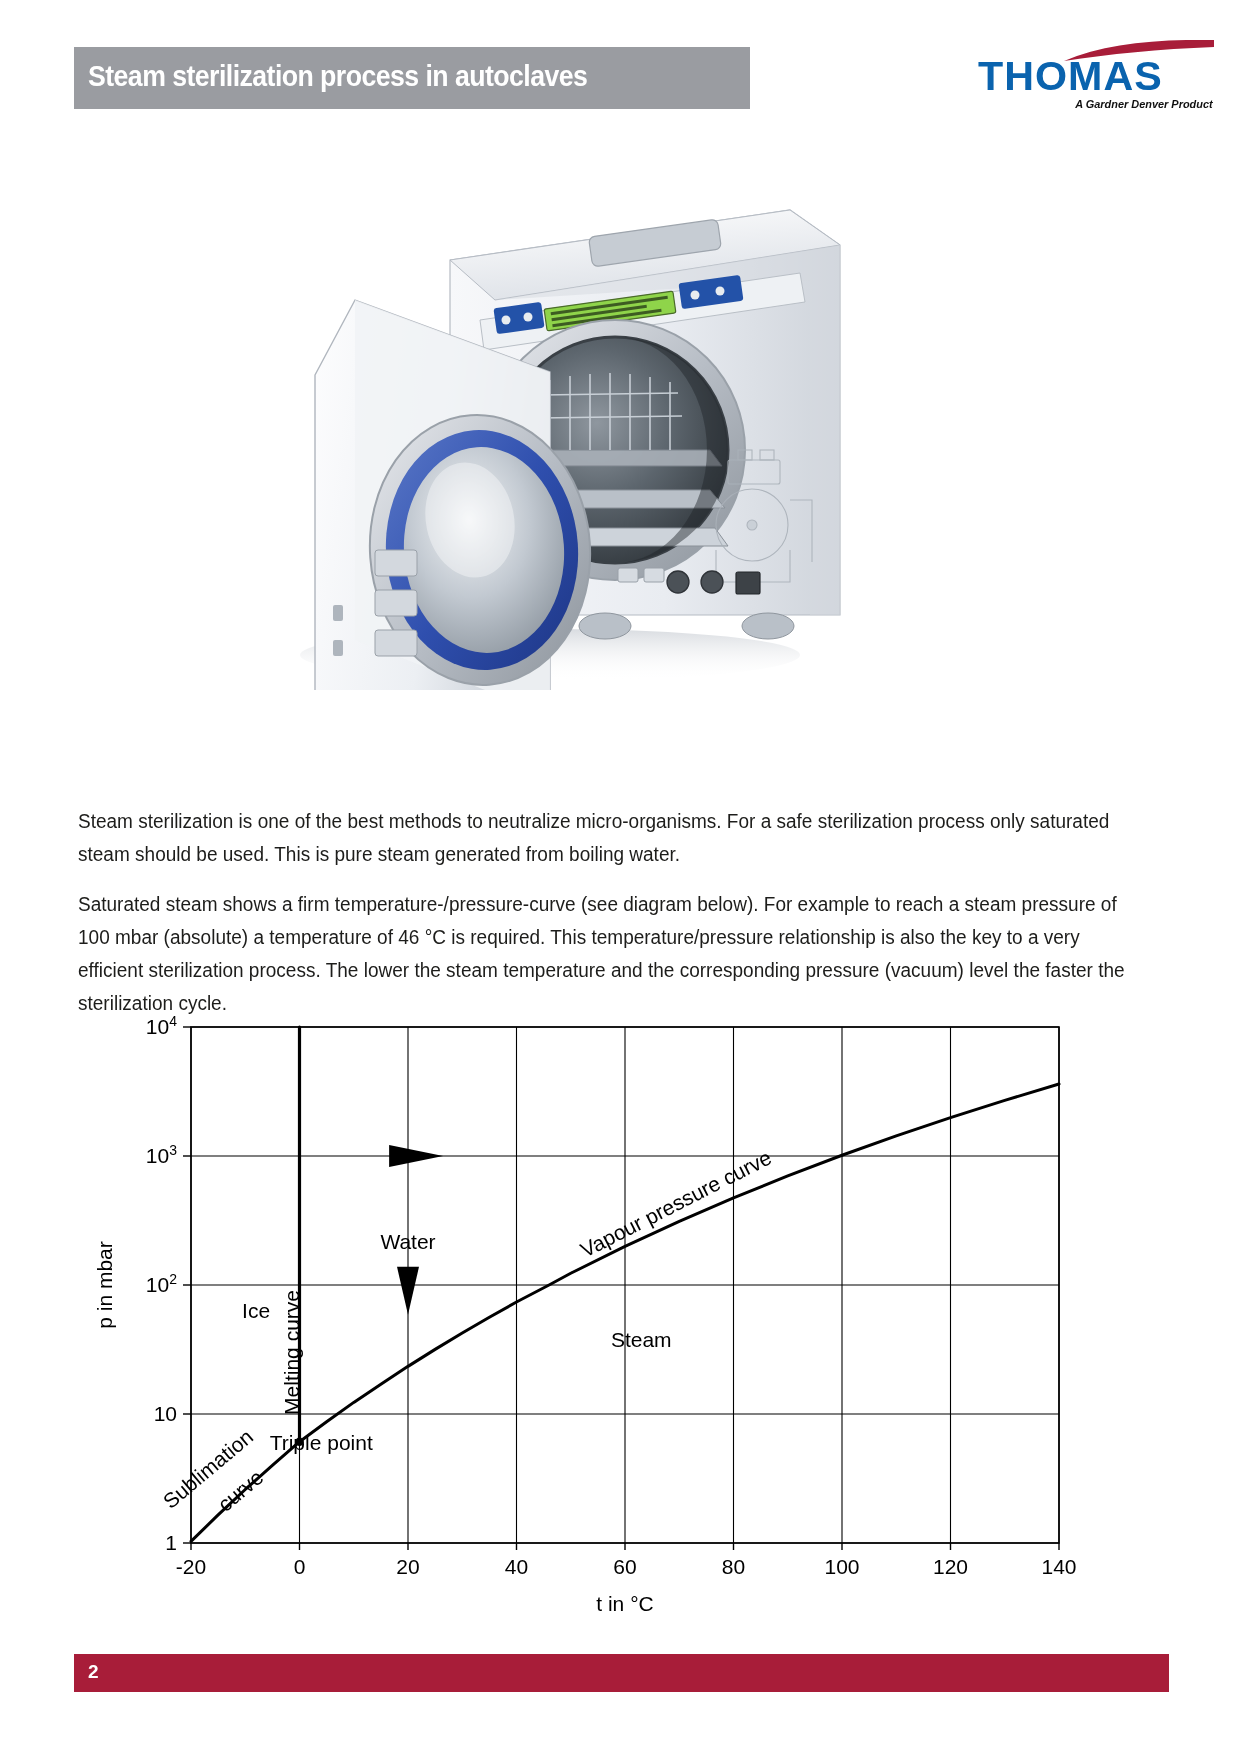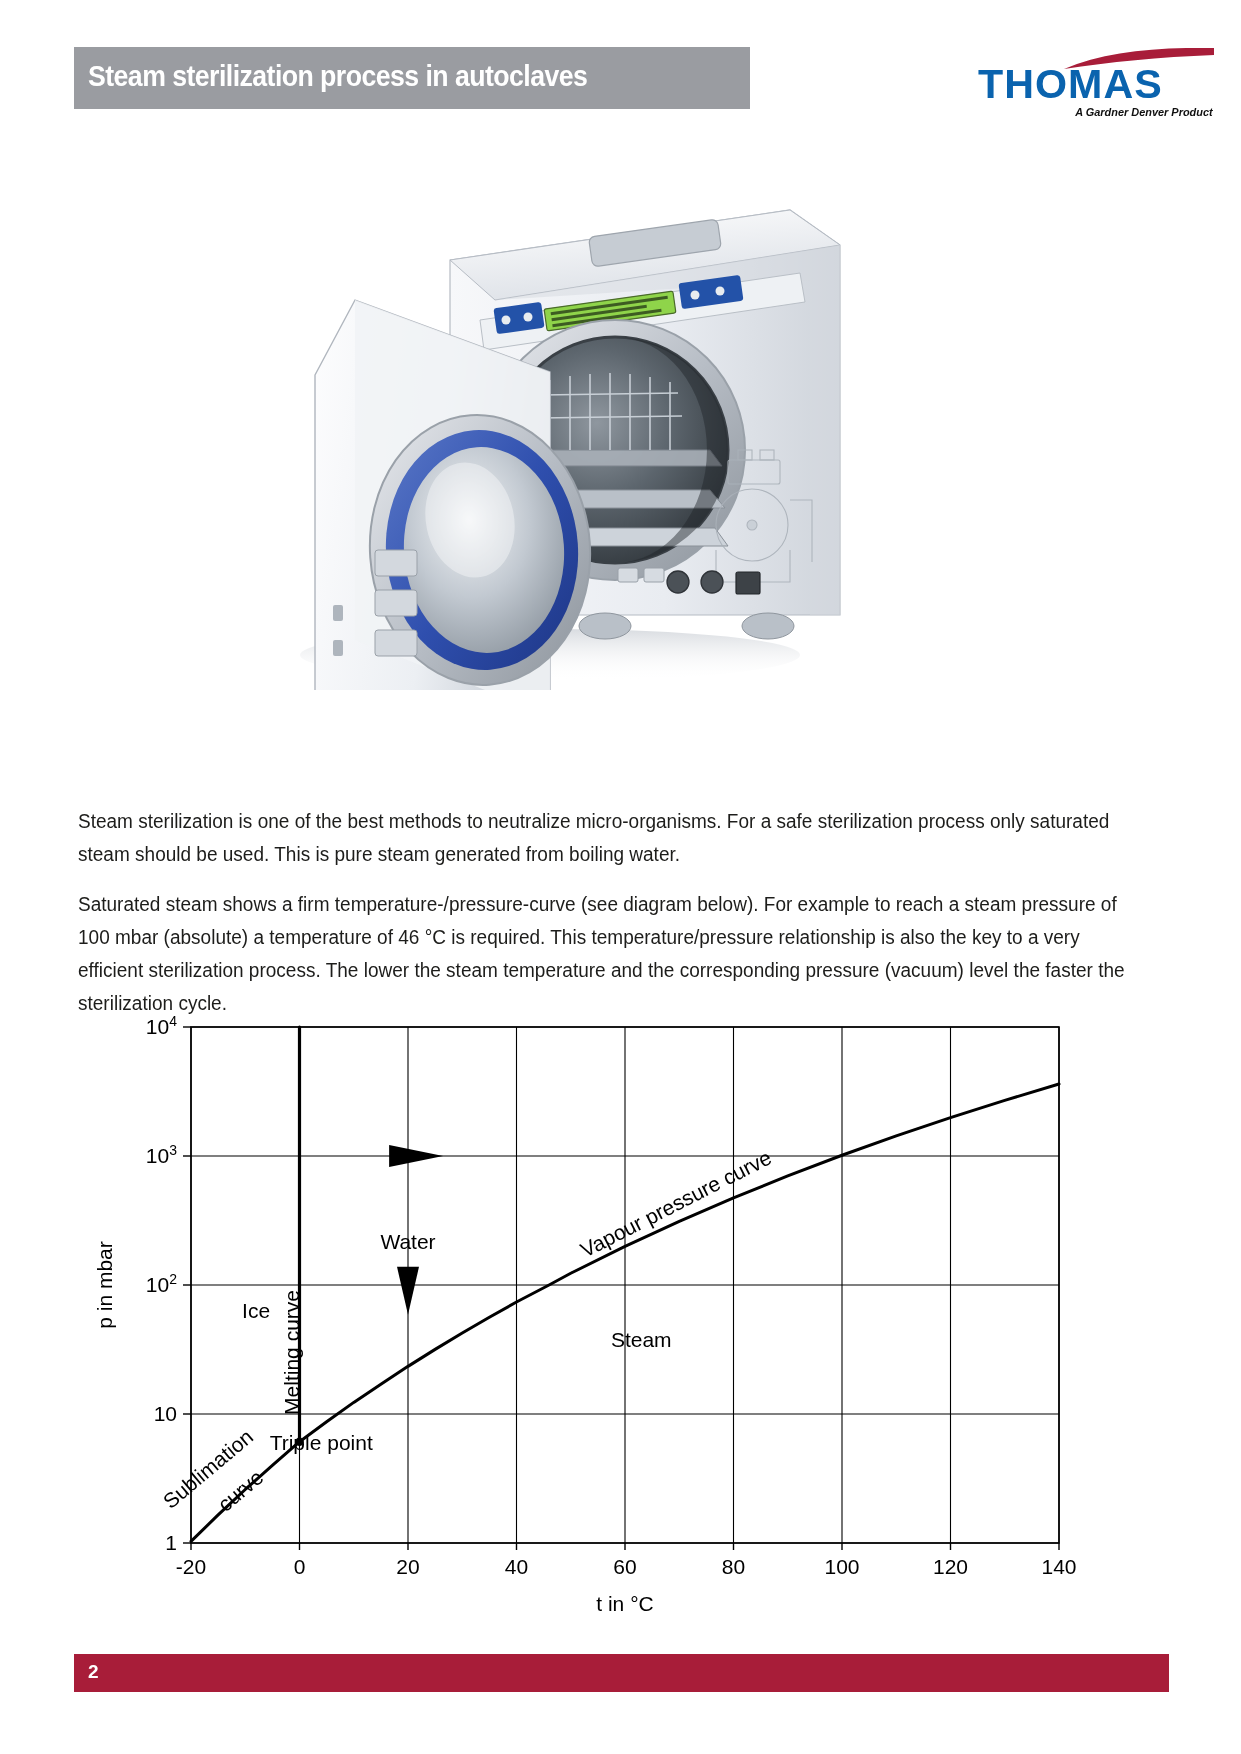--- a/index.html
+++ b/index.html
@@ -20,21 +20,21 @@
   }
   #header-title {
     position:absolute; left:88px; top:60px;
     font-size:29px; font-weight:bold; color:#ffffff;
     letter-spacing:-0.6px;
     transform:scaleX(0.92); transform-origin:left center;
     white-space:nowrap;
   }
 
   
-  #logo { position:absolute; right:28px; top:46px; width:235px; height:76px; }
+  #logo { position:absolute; right:28px; top:38px; width:235px; height:76px; }
   #logo-swoosh { position:absolute; left:86px; top:2px; width:150px; height:22px; }
   #logo-word {
     position:absolute; left:0px; top:16px;
     font-size:40px; font-weight:bold; color:#0a63ae;
     letter-spacing:1px; transform:scaleX(1.03); transform-origin:left center;
     white-space:nowrap;
   }
   #logo-tagline {
     position:absolute; right:0px; top:60px;
     font-size:11.5px; font-weight:bold; font-style:italic; color:#111111;

